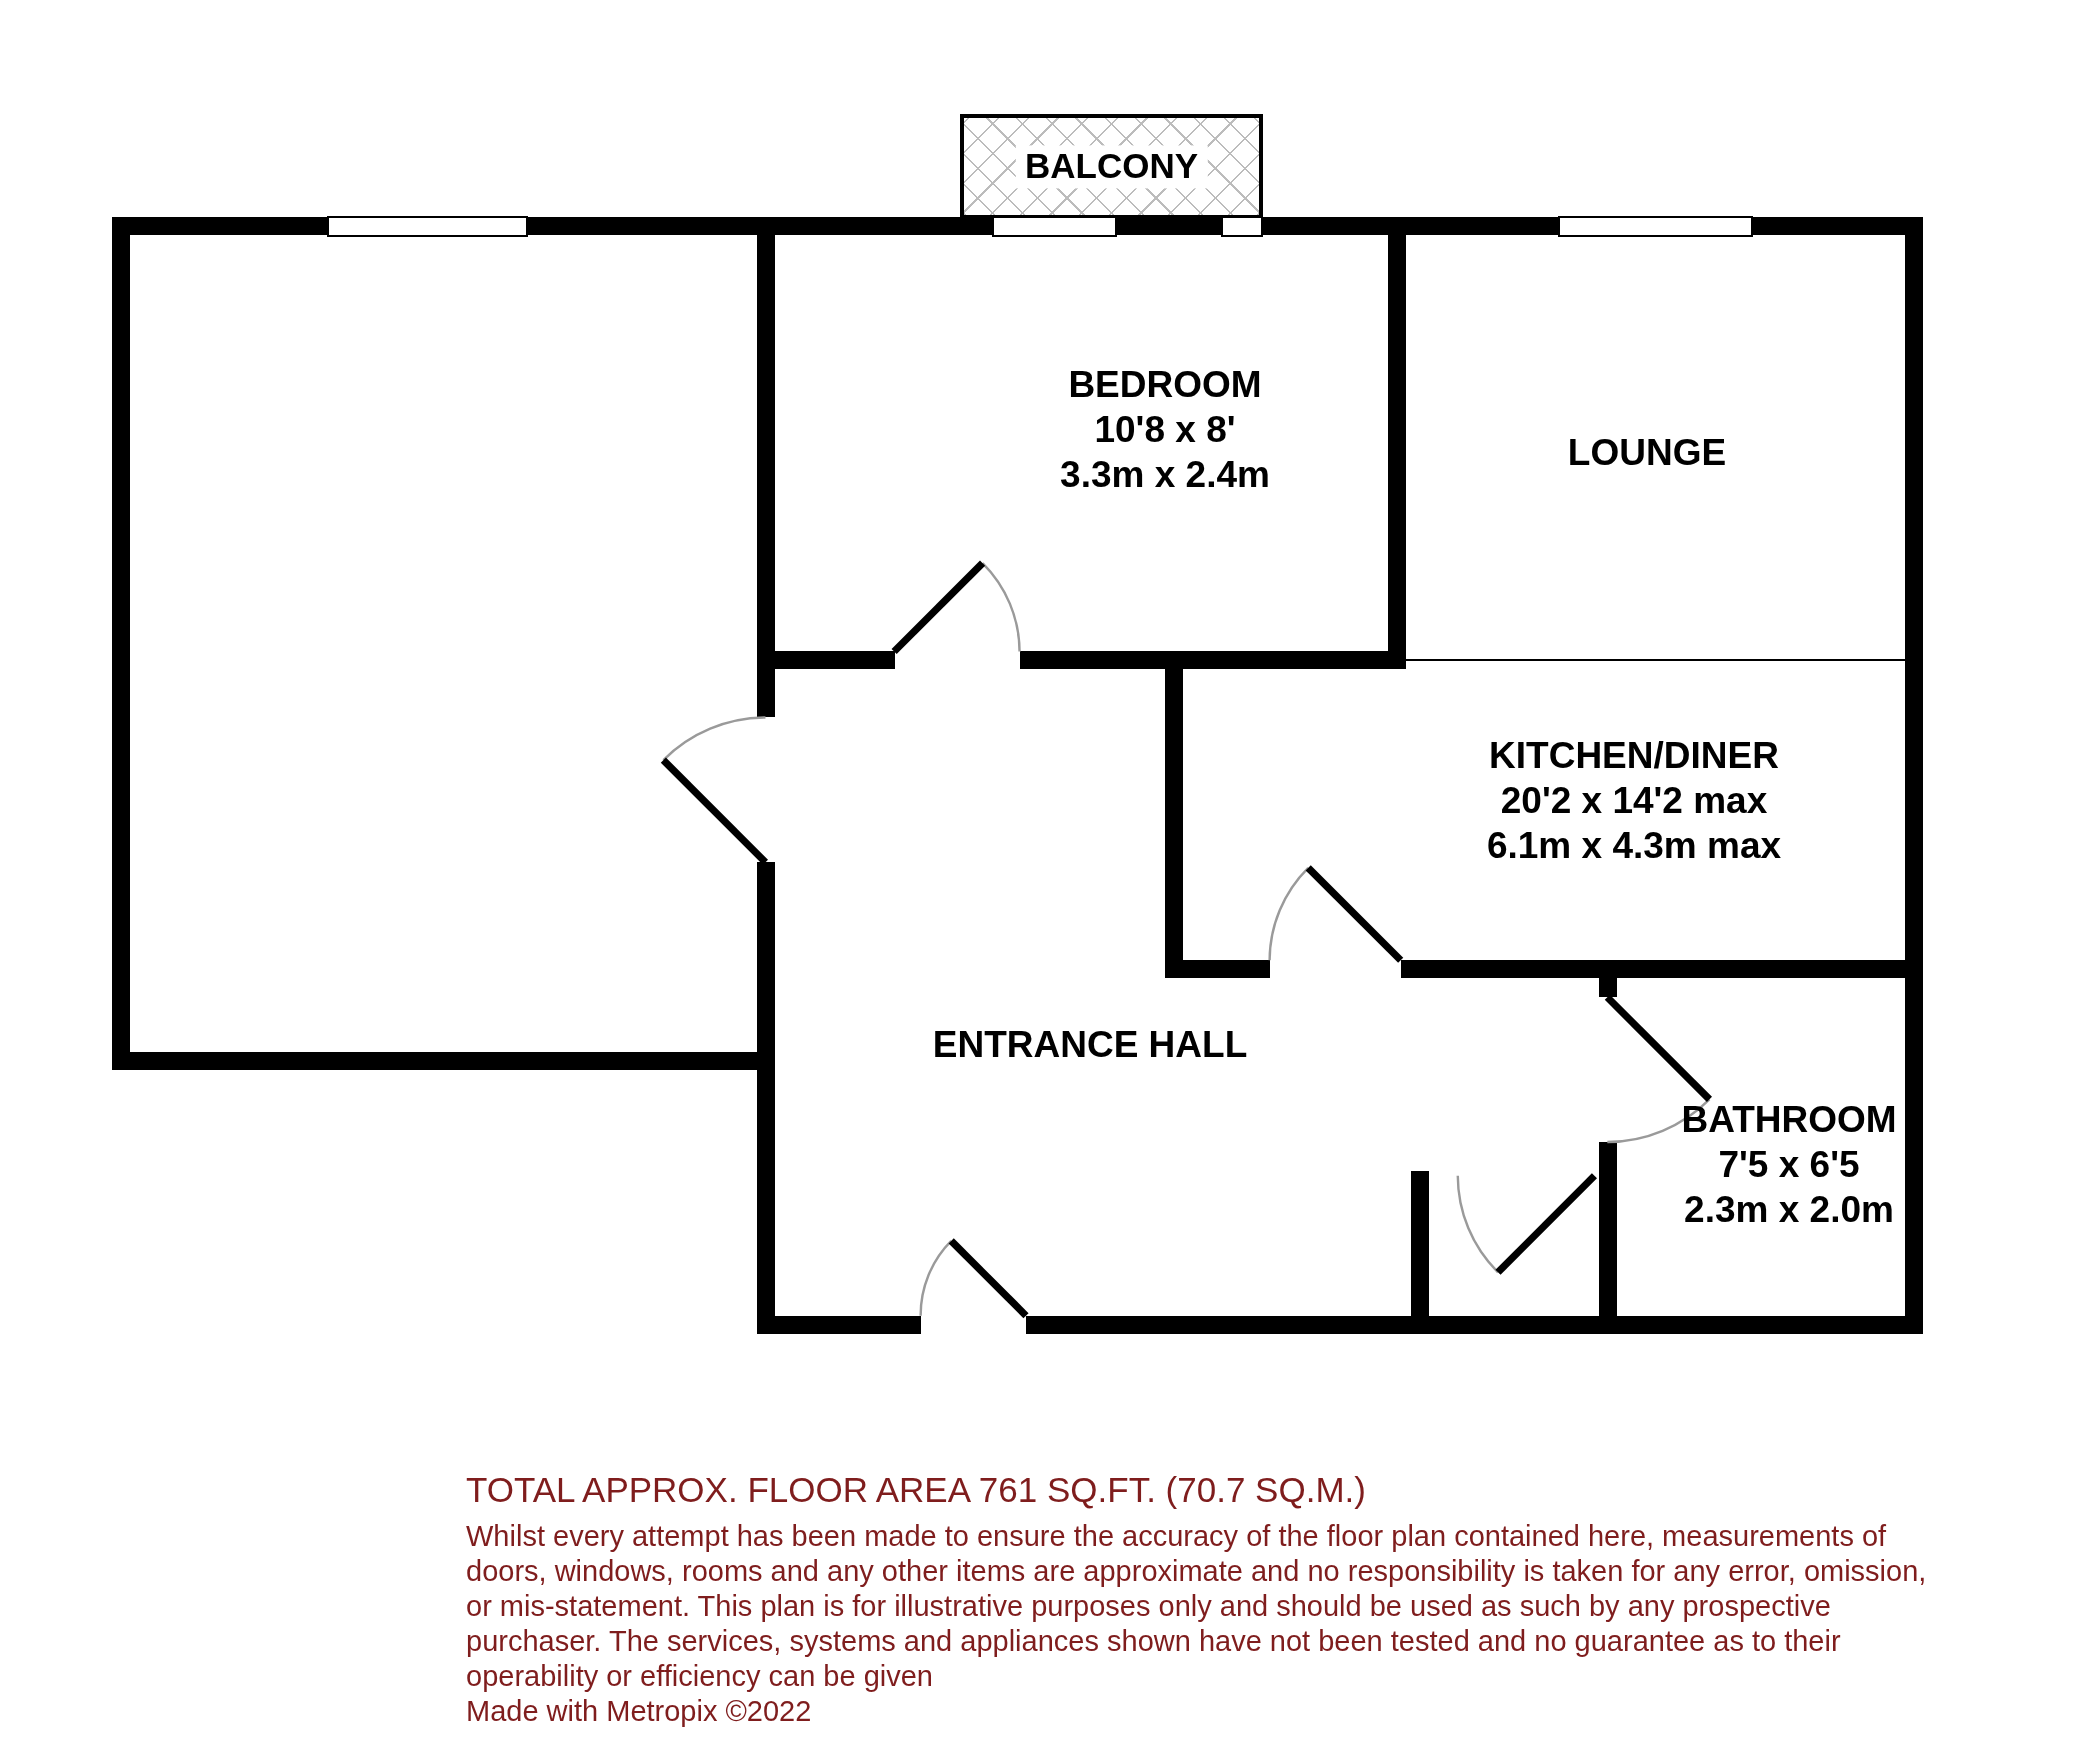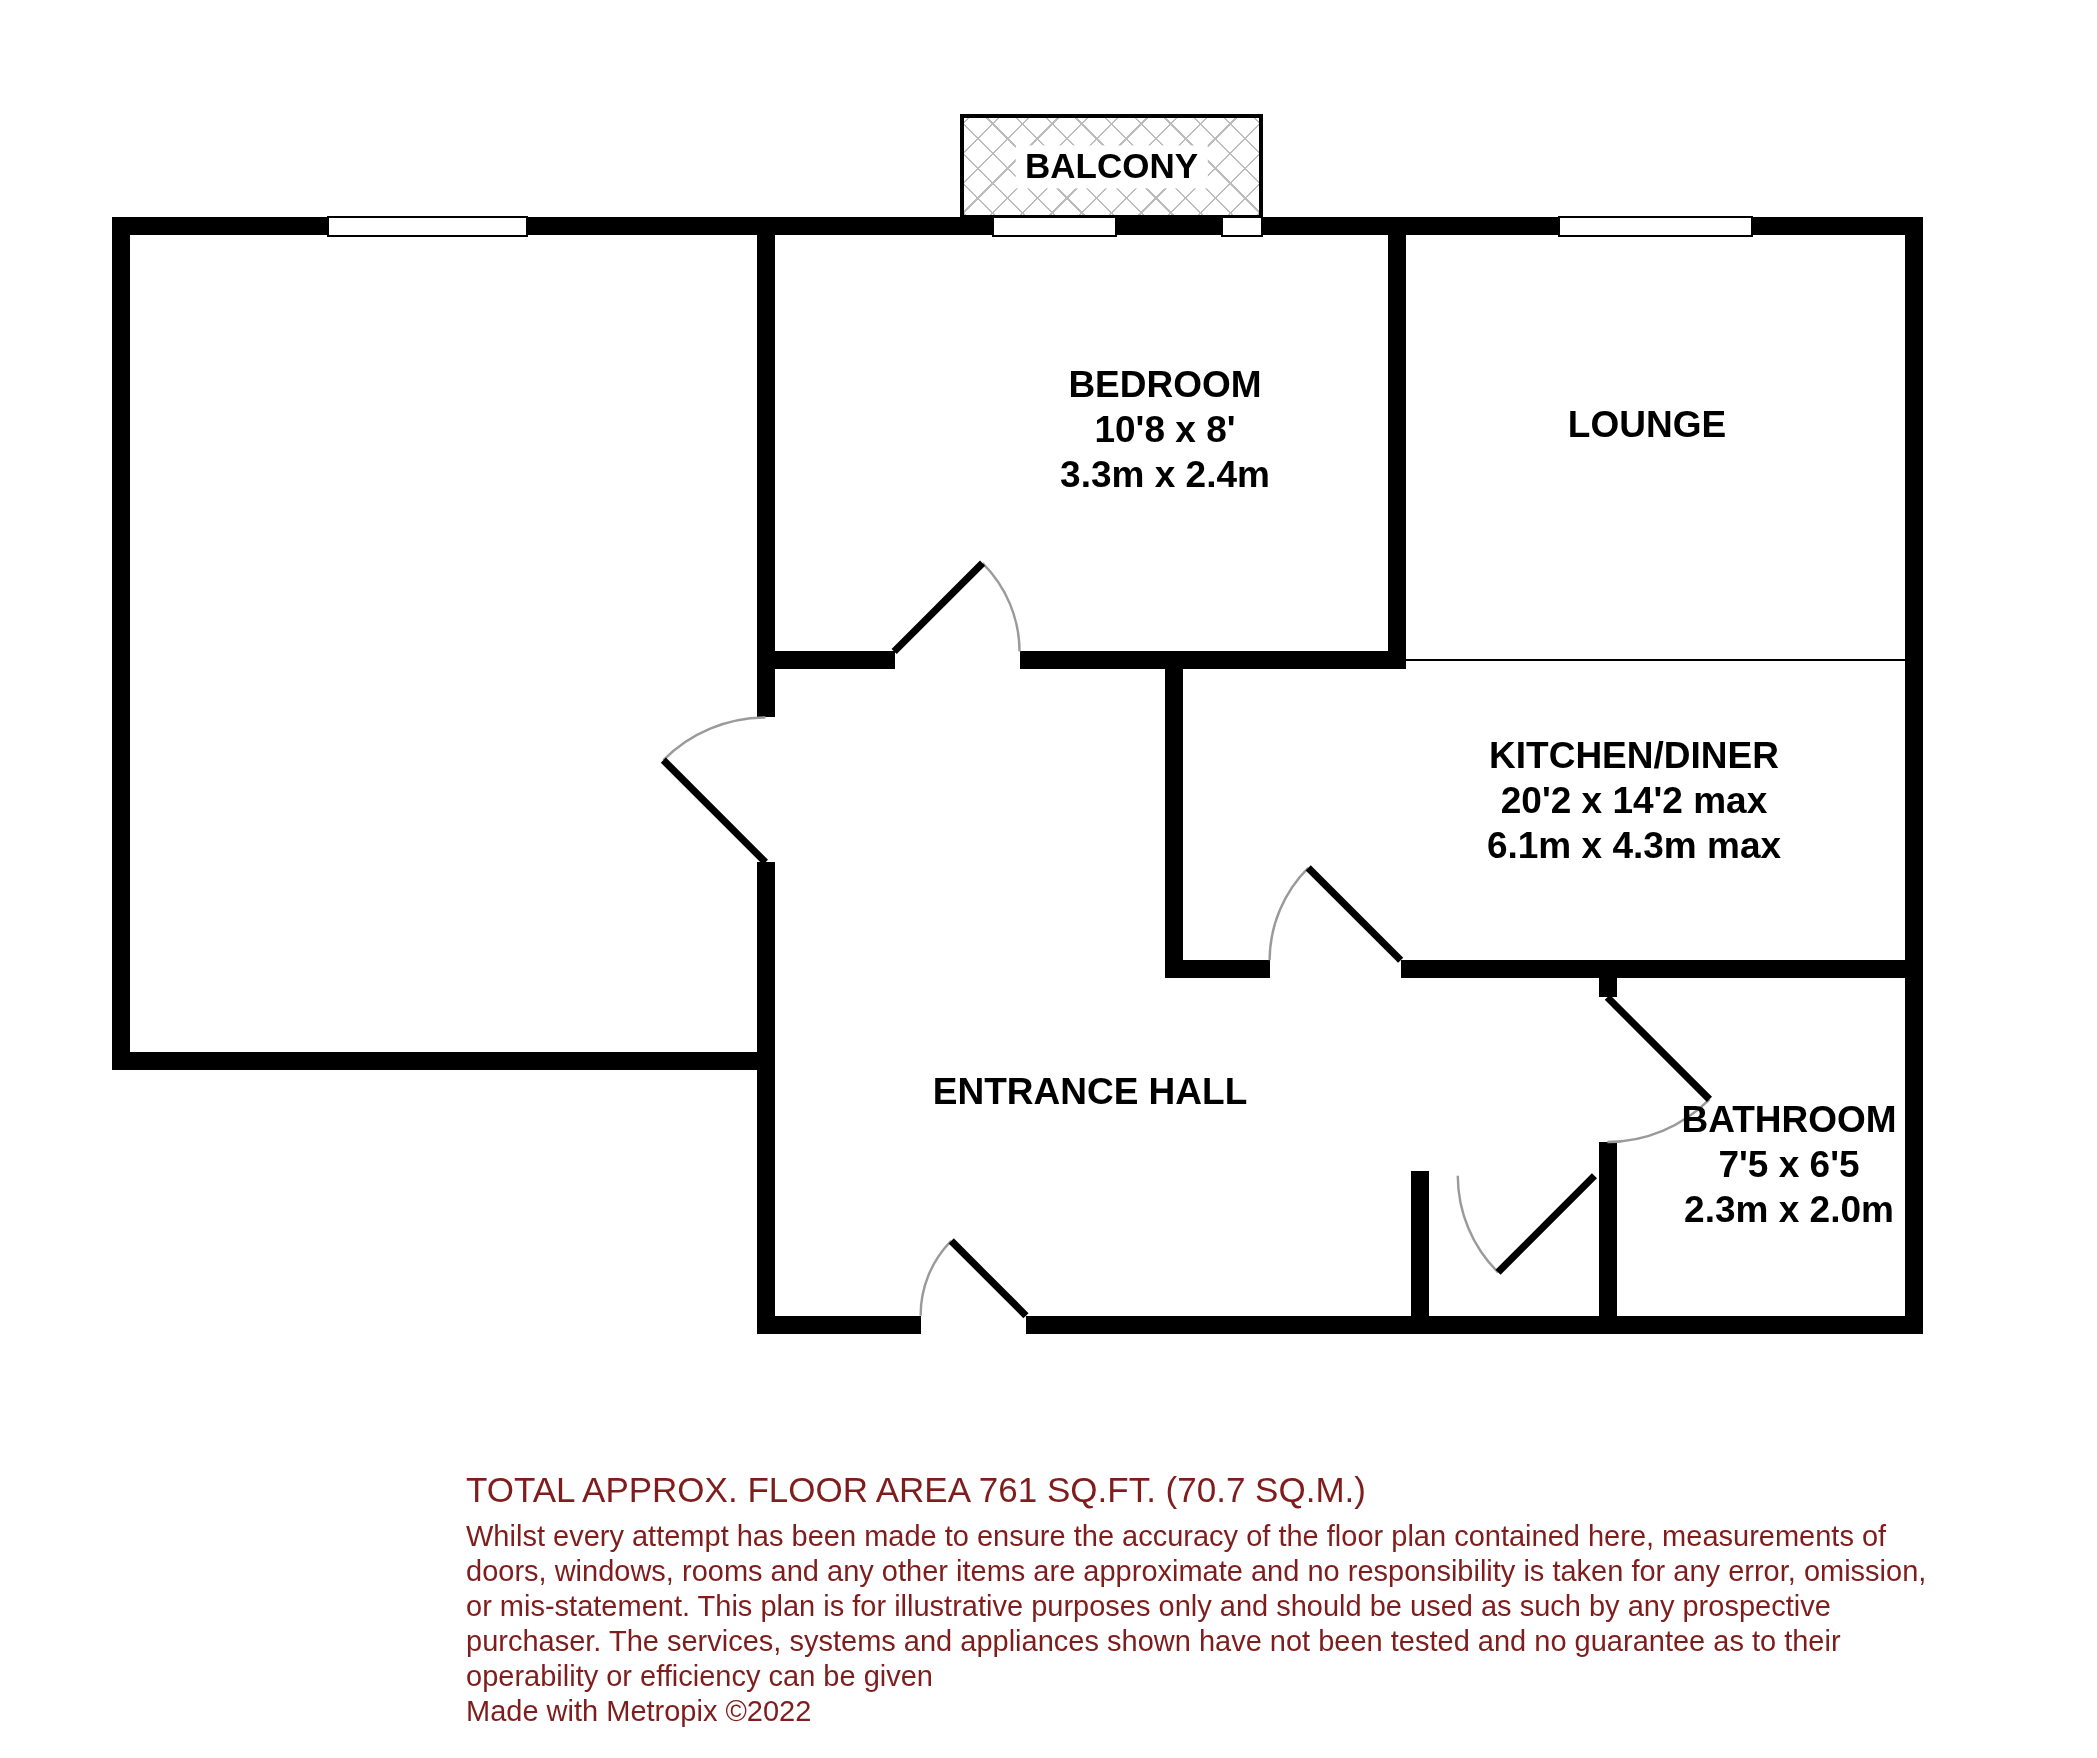--- a/index.html
+++ b/index.html
@@ -115,31 +115,31 @@
     <line class="door-leaf" x1="1983" y1="1462" x2="1863" y2="1582"></line>
   </svg>
 
 
   <div class="room-label" style="left:1165px; top:429px;">
     <div>BEDROOM</div>
     <div>10'8 x 8'</div>
     <div>3.3m x 2.4m</div>
   </div>
 
-  <div class="room-label" style="left:1647px; top:424px;">
+  <div class="room-label" style="left:1647px; top:452px;">
     <div>LOUNGE</div>
   </div>
 
   <div class="room-label" style="left:1634px; top:800px;">
     <div>KITCHEN/DINER</div>
     <div>20'2 x 14'2 max</div>
     <div>6.1m x 4.3m max</div>
   </div>
 
-  <div class="room-label" style="left:1090px; top:1091px;">
+  <div class="room-label" style="left:1090px; top:1044px;">
     <div>ENTRANCE HALL</div>
   </div>
 
   <div class="room-label" style="left:1789px; top:1164px;">
     <div>BATHROOM</div>
     <div>7'5 x 6'5</div>
     <div>2.3m x 2.0m</div>
   </div>
 
   <div class="footer">

